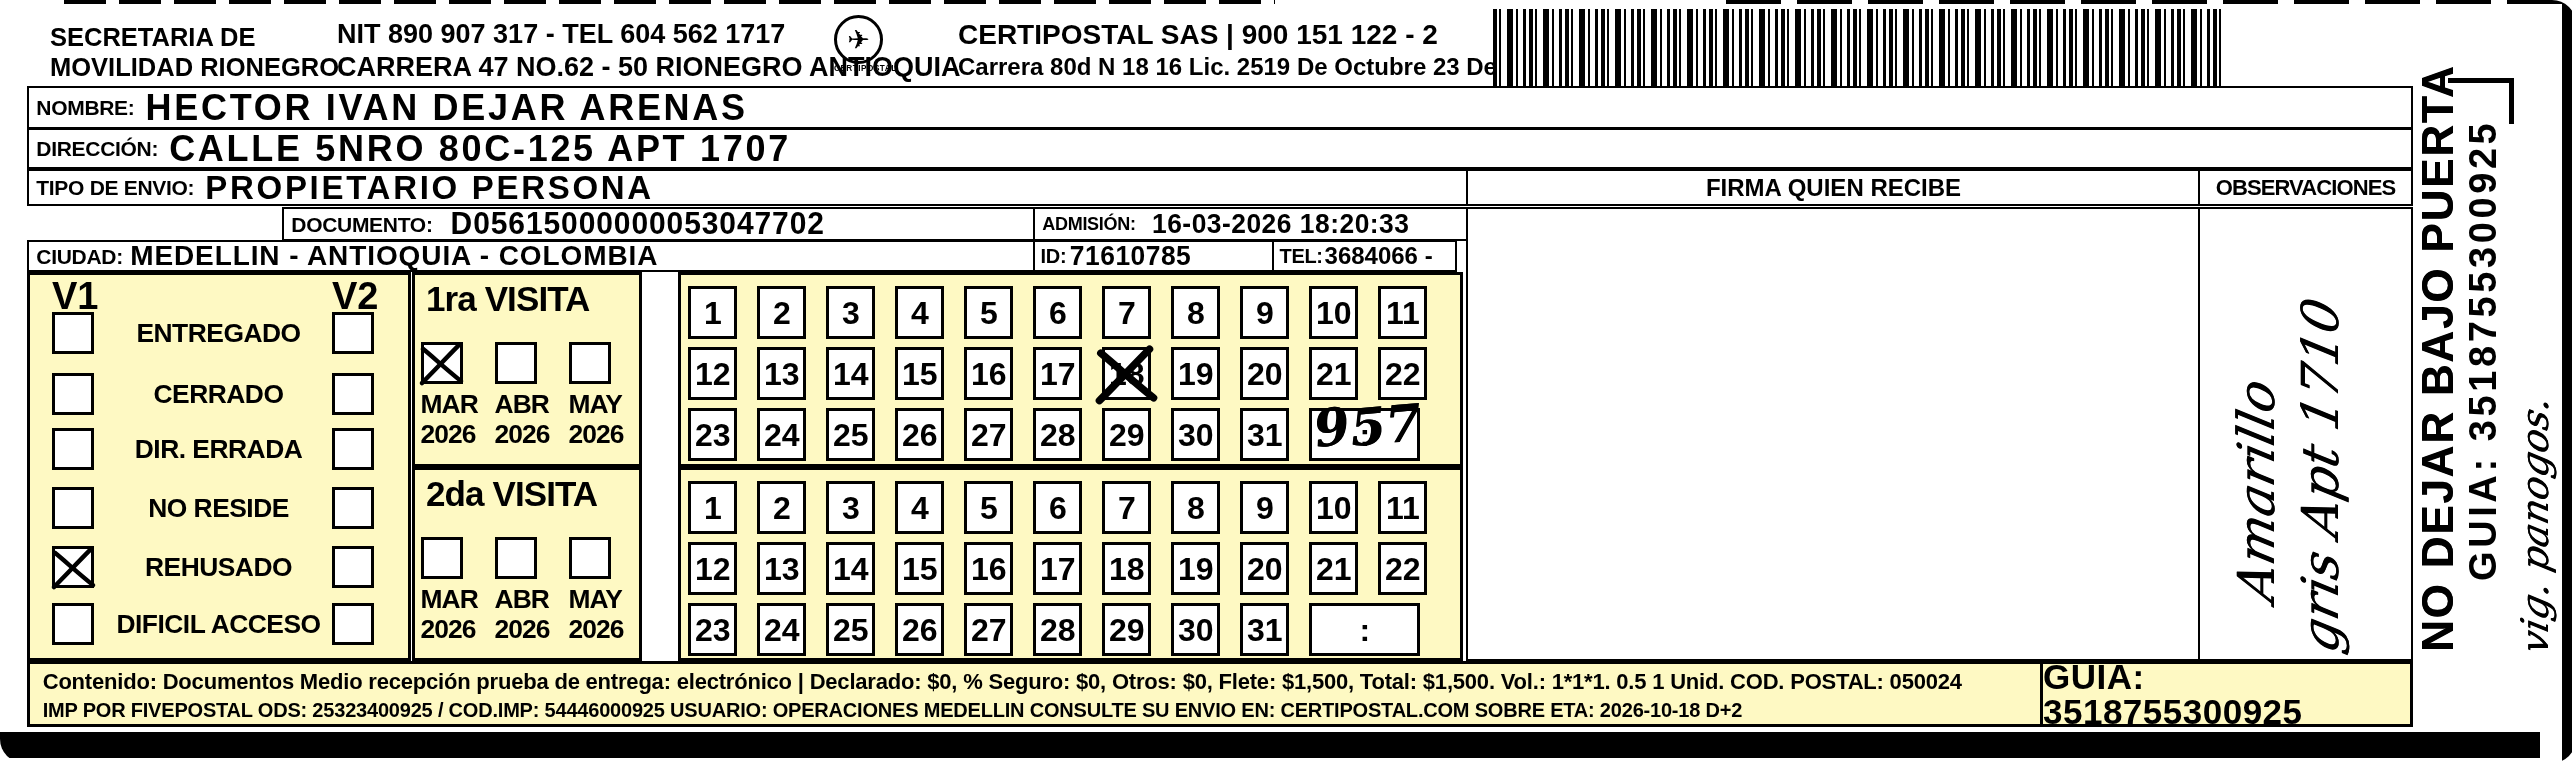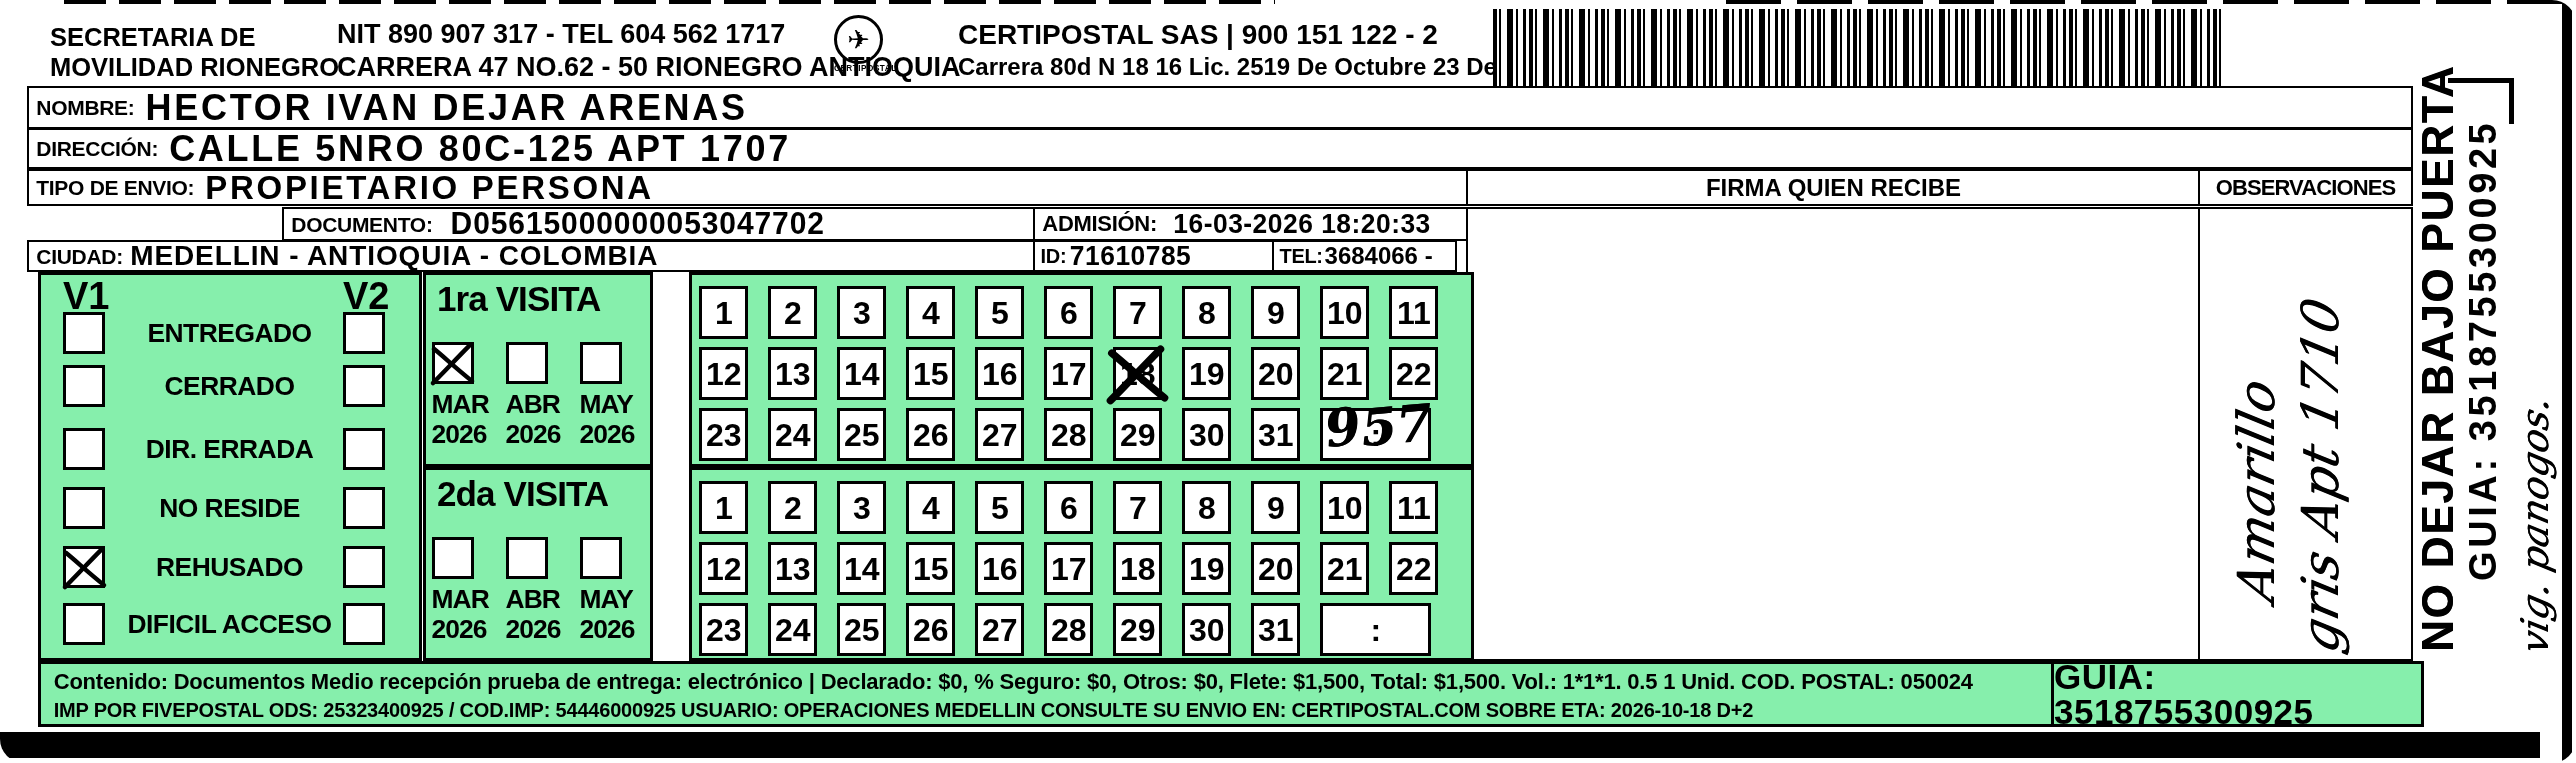--- a/index.html
+++ b/index.html
@@ -1,21 +1,21 @@
 <!DOCTYPE html>
 <html style="font-size:14.6px"><head>
 <meta charset="utf-8">
 <style>
   html,body{margin:0;padding:0;background:#fff;}
   .page{position:relative;width:2576px;height:763px;background:#fff;color:#000;
         font-family:"Liberation Sans",sans-serif;overflow:hidden;border-radius:24px;}
   .abs{position:absolute;}
   .cell{position:absolute;border:2.7px solid #000;box-sizing:border-box;background:#fff;
         display:flex;align-items:center;overflow:visible;white-space:nowrap;text-align:center;}
-  .panel{position:absolute;border:3.6px solid #000;box-sizing:border-box;background:#86efac;margin-left:11px;}
+  .panel{position:absolute;border:3.6px solid #000;box-sizing:border-box;background:#fef9c3;}
   .lbl{font:bold 21px/1 "Liberation Sans",sans-serif;letter-spacing:-0.3px;padding-left:7.3px;}
   .val{font:bold 36px/1 "Liberation Sans",sans-serif;letter-spacing:2.7px;margin-left:11px;
        transform:scaleY(1.02);}
   .hdtxt{font:bold 25.5px/30px "Liberation Sans",sans-serif;}
   .rot{position:absolute;transform-origin:0 0;transform:rotate(-90deg);white-space:nowrap;}
   .hand{font-family:"DejaVu Serif",serif;font-style:italic;color:#000;}
   .rot.hand{transform:rotate(-90deg) skewX(-12deg);}
   .cb{width:42px;height:42px;border:3.6px solid #000;box-sizing:border-box;position:relative;
       background:#fff;flex:0 0 auto;}
   .xm{position:absolute;left:-5.5px;top:-5.5px;width:calc(100% + 11px);height:calc(100% + 11px);}
@@ -99,21 +99,21 @@
   </div>
   <div class="cell" style="left:2198px;top:169px;width:215px;height:37px;justify-content:center;">
     <span style="font:bold 22px/1 'Liberation Sans',sans-serif;letter-spacing:-0.9px;">OBSERVACIONES</span>
   </div>
 
   <div class="cell" style="left:282px;top:207px;width:753px;height:34px;">
     <span class="lbl">DOCUMENTO:</span>
     <span class="val" style="font-size:30px;letter-spacing:0.9px;margin-left:18px;">D05615000000053047702</span>
   </div>
   <div class="cell" style="left:1033px;top:207px;width:436px;height:34px;">
-    <span class="lbl" style="font-size:22px;">ADMISIÓN:</span>
+    <span class="lbl" style="font-size:18px;">ADMISIÓN:</span>
     <span class="val" style="font-size:26.4px;letter-spacing:0.5px;margin-left:16.4px;">16-03-2026 18:20:33</span>
   </div>
 
   <div class="cell" style="left:27px;top:240px;width:1008px;height:32px;">
     <span class="lbl">CIUDAD:</span>
     <span class="val" style="font-size:28px;letter-spacing:0.9px;margin-left:7.3px;">MEDELLIN - ANTIOQUIA - COLOMBIA</span>
   </div>
   <div class="cell" style="left:1033px;top:240px;width:254px;height:32px;">
     <span class="lbl" style="font-size:20px;padding-left:5.5px;">ID:</span>
     <span class="val" style="font-size:26.4px;letter-spacing:0.5px;margin-left:3.6px;">71610785</span>
@@ -128,21 +128,21 @@
 
   <div class="panel" id="status-panel" style="left:27px;top:272px;width:384px;height:389px;">
     <div class="abs" style="left:22px;top:1.8px;font:bold 38px/1 'Liberation Sans',sans-serif;">V1</div>
     <div class="abs" style="left:302px;top:1.8px;font:bold 38px/1 'Liberation Sans',sans-serif;">V2</div>
     <div id="status-rows">
         <div class="status-row" style="top: 36px;">
           <div class="cb v1"></div>
           <div class="status-label">ENTREGADO</div>
           <div class="cb v2"></div>
         </div>
-        <div class="status-row" style="top: 89px;">
+        <div class="status-row" style="top: 97px;">
           <div class="cb v1"></div>
           <div class="status-label">CERRADO</div>
           <div class="cb v2"></div>
         </div>
         <div class="status-row" style="top: 152px;">
           <div class="cb v1"></div>
           <div class="status-label">DIR. ERRADA</div>
           <div class="cb v2"></div>
         </div>
         <div class="status-row" style="top: 211px;">

